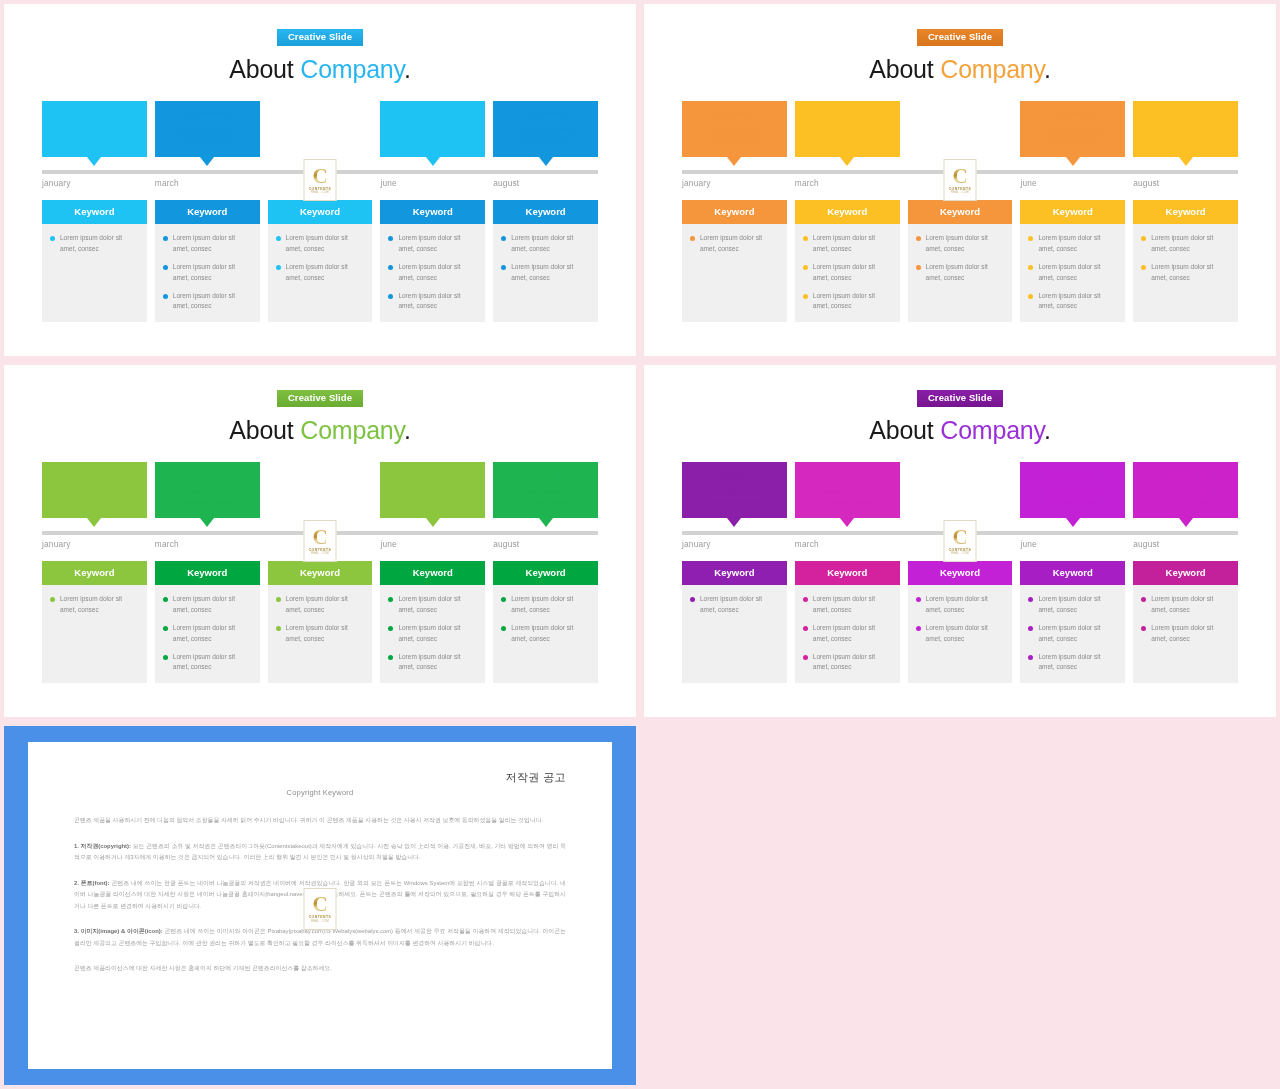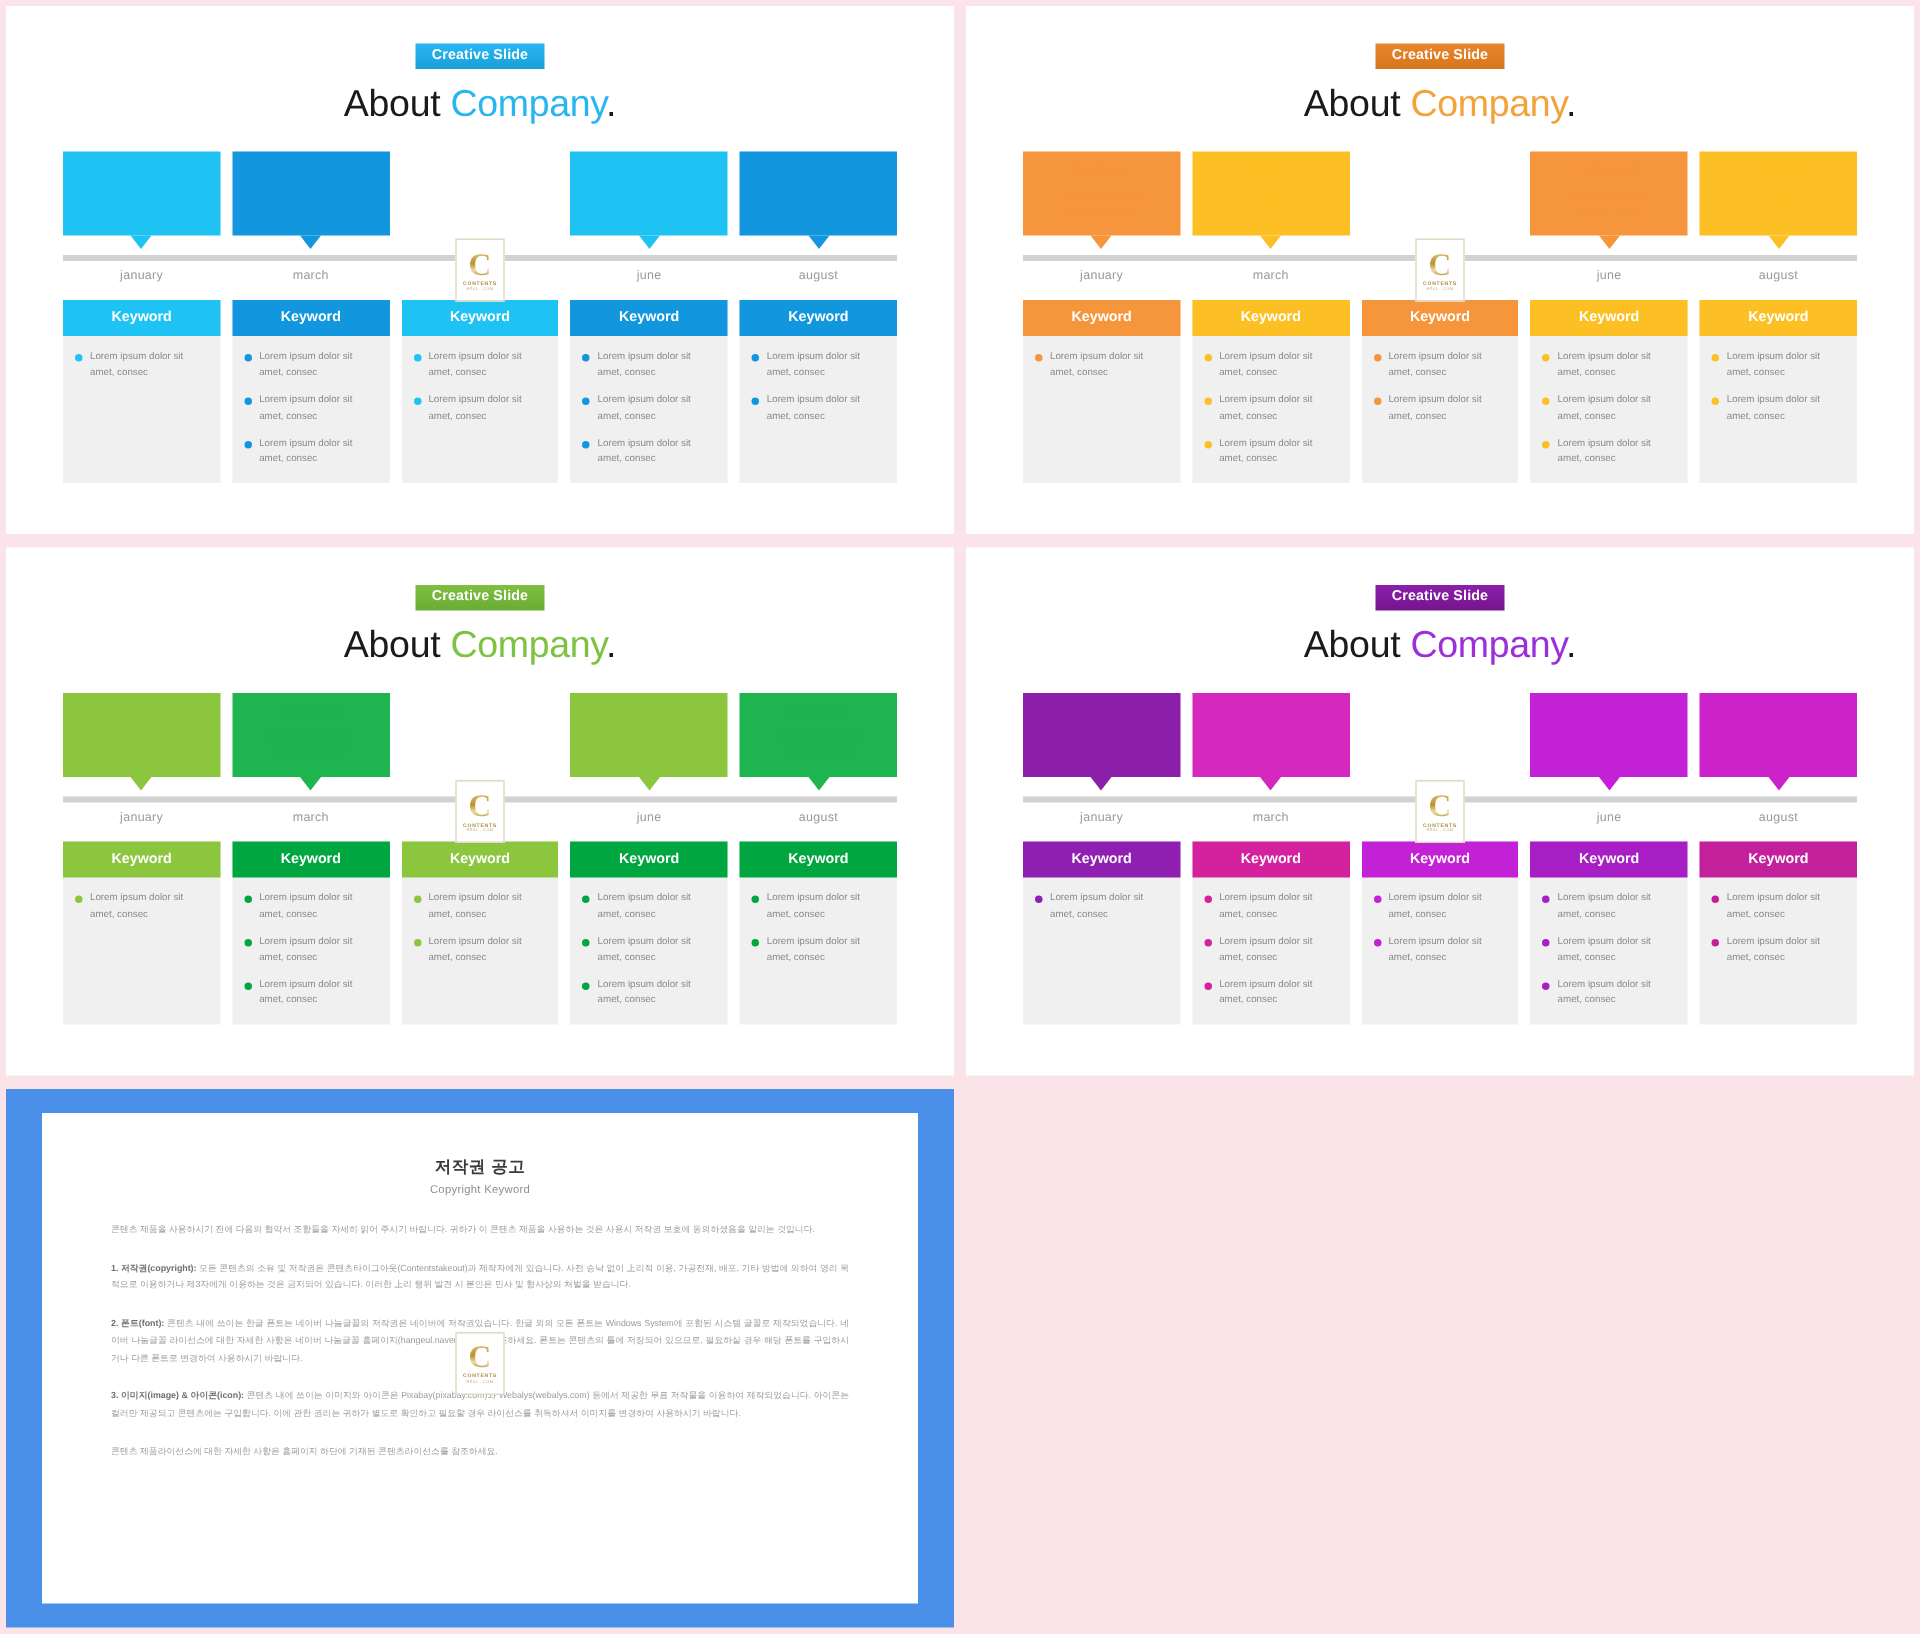--- a/index.html
+++ b/index.html
@@ -98,21 +98,20 @@
     background: #d2d2d2;
     width: 100%;
   }
   .month-row {
     display: flex;
     gap: 8px;
     margin-top: 4px;
   }
   .month {
     flex: 1 1 0;
-    text-align: center;
     font-size: 8.3px;
     color: #9a9a9a;
     letter-spacing: .2px;
   }
 
   
   .logo-mark {
     position: absolute;
     left: 50%;
     top: -11px;
@@ -203,23 +202,23 @@
   }
   .cr-paper {
     width: 100%;
     height: 100%;
     background: #ffffff;
     padding: 28px 46px 0 46px;
     position: relative;
     overflow: hidden;
   }
   .cr-title-ko {
-    text-align: center;
+    text-align: right;
     font-size: 11px;
-    font-weight: 700;
+    font-weight: 400;
     color: #3a3a3a;
     letter-spacing: .4px;
   }
   .cr-title-en {
     text-align: center;
     font-size: 7.5px;
     color: #8d8d8d;
     margin-top: 3px;
     letter-spacing: .2px;
   }

